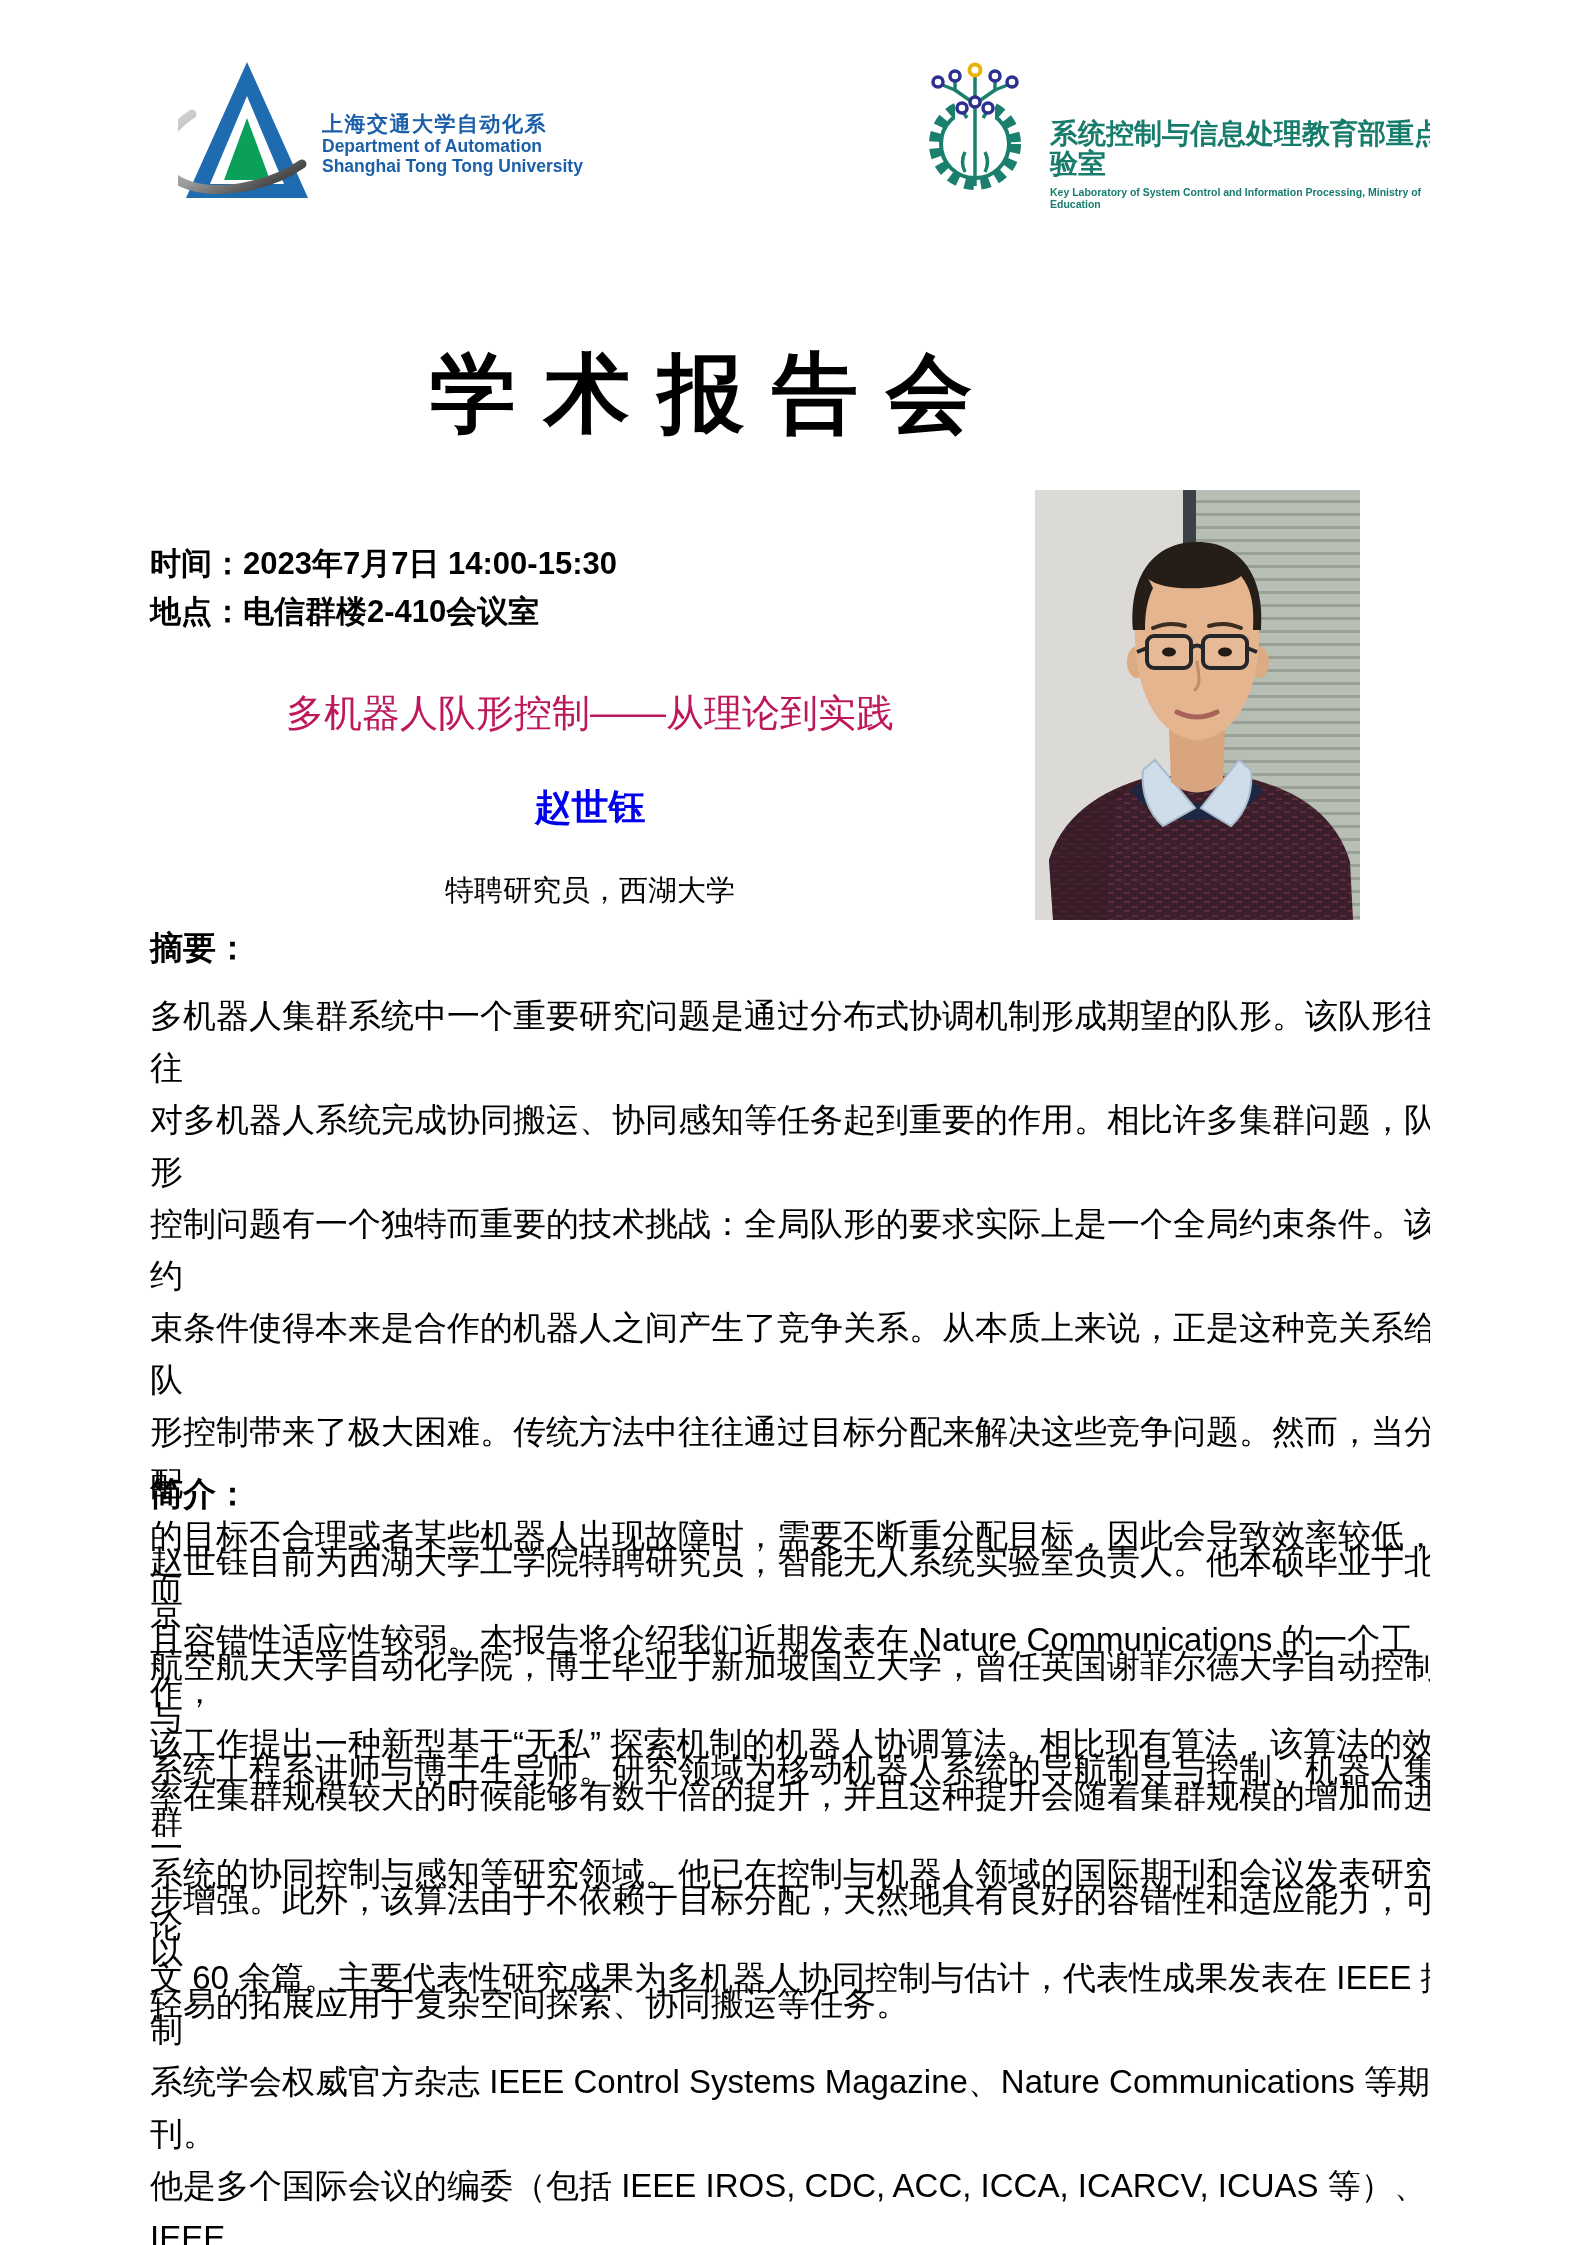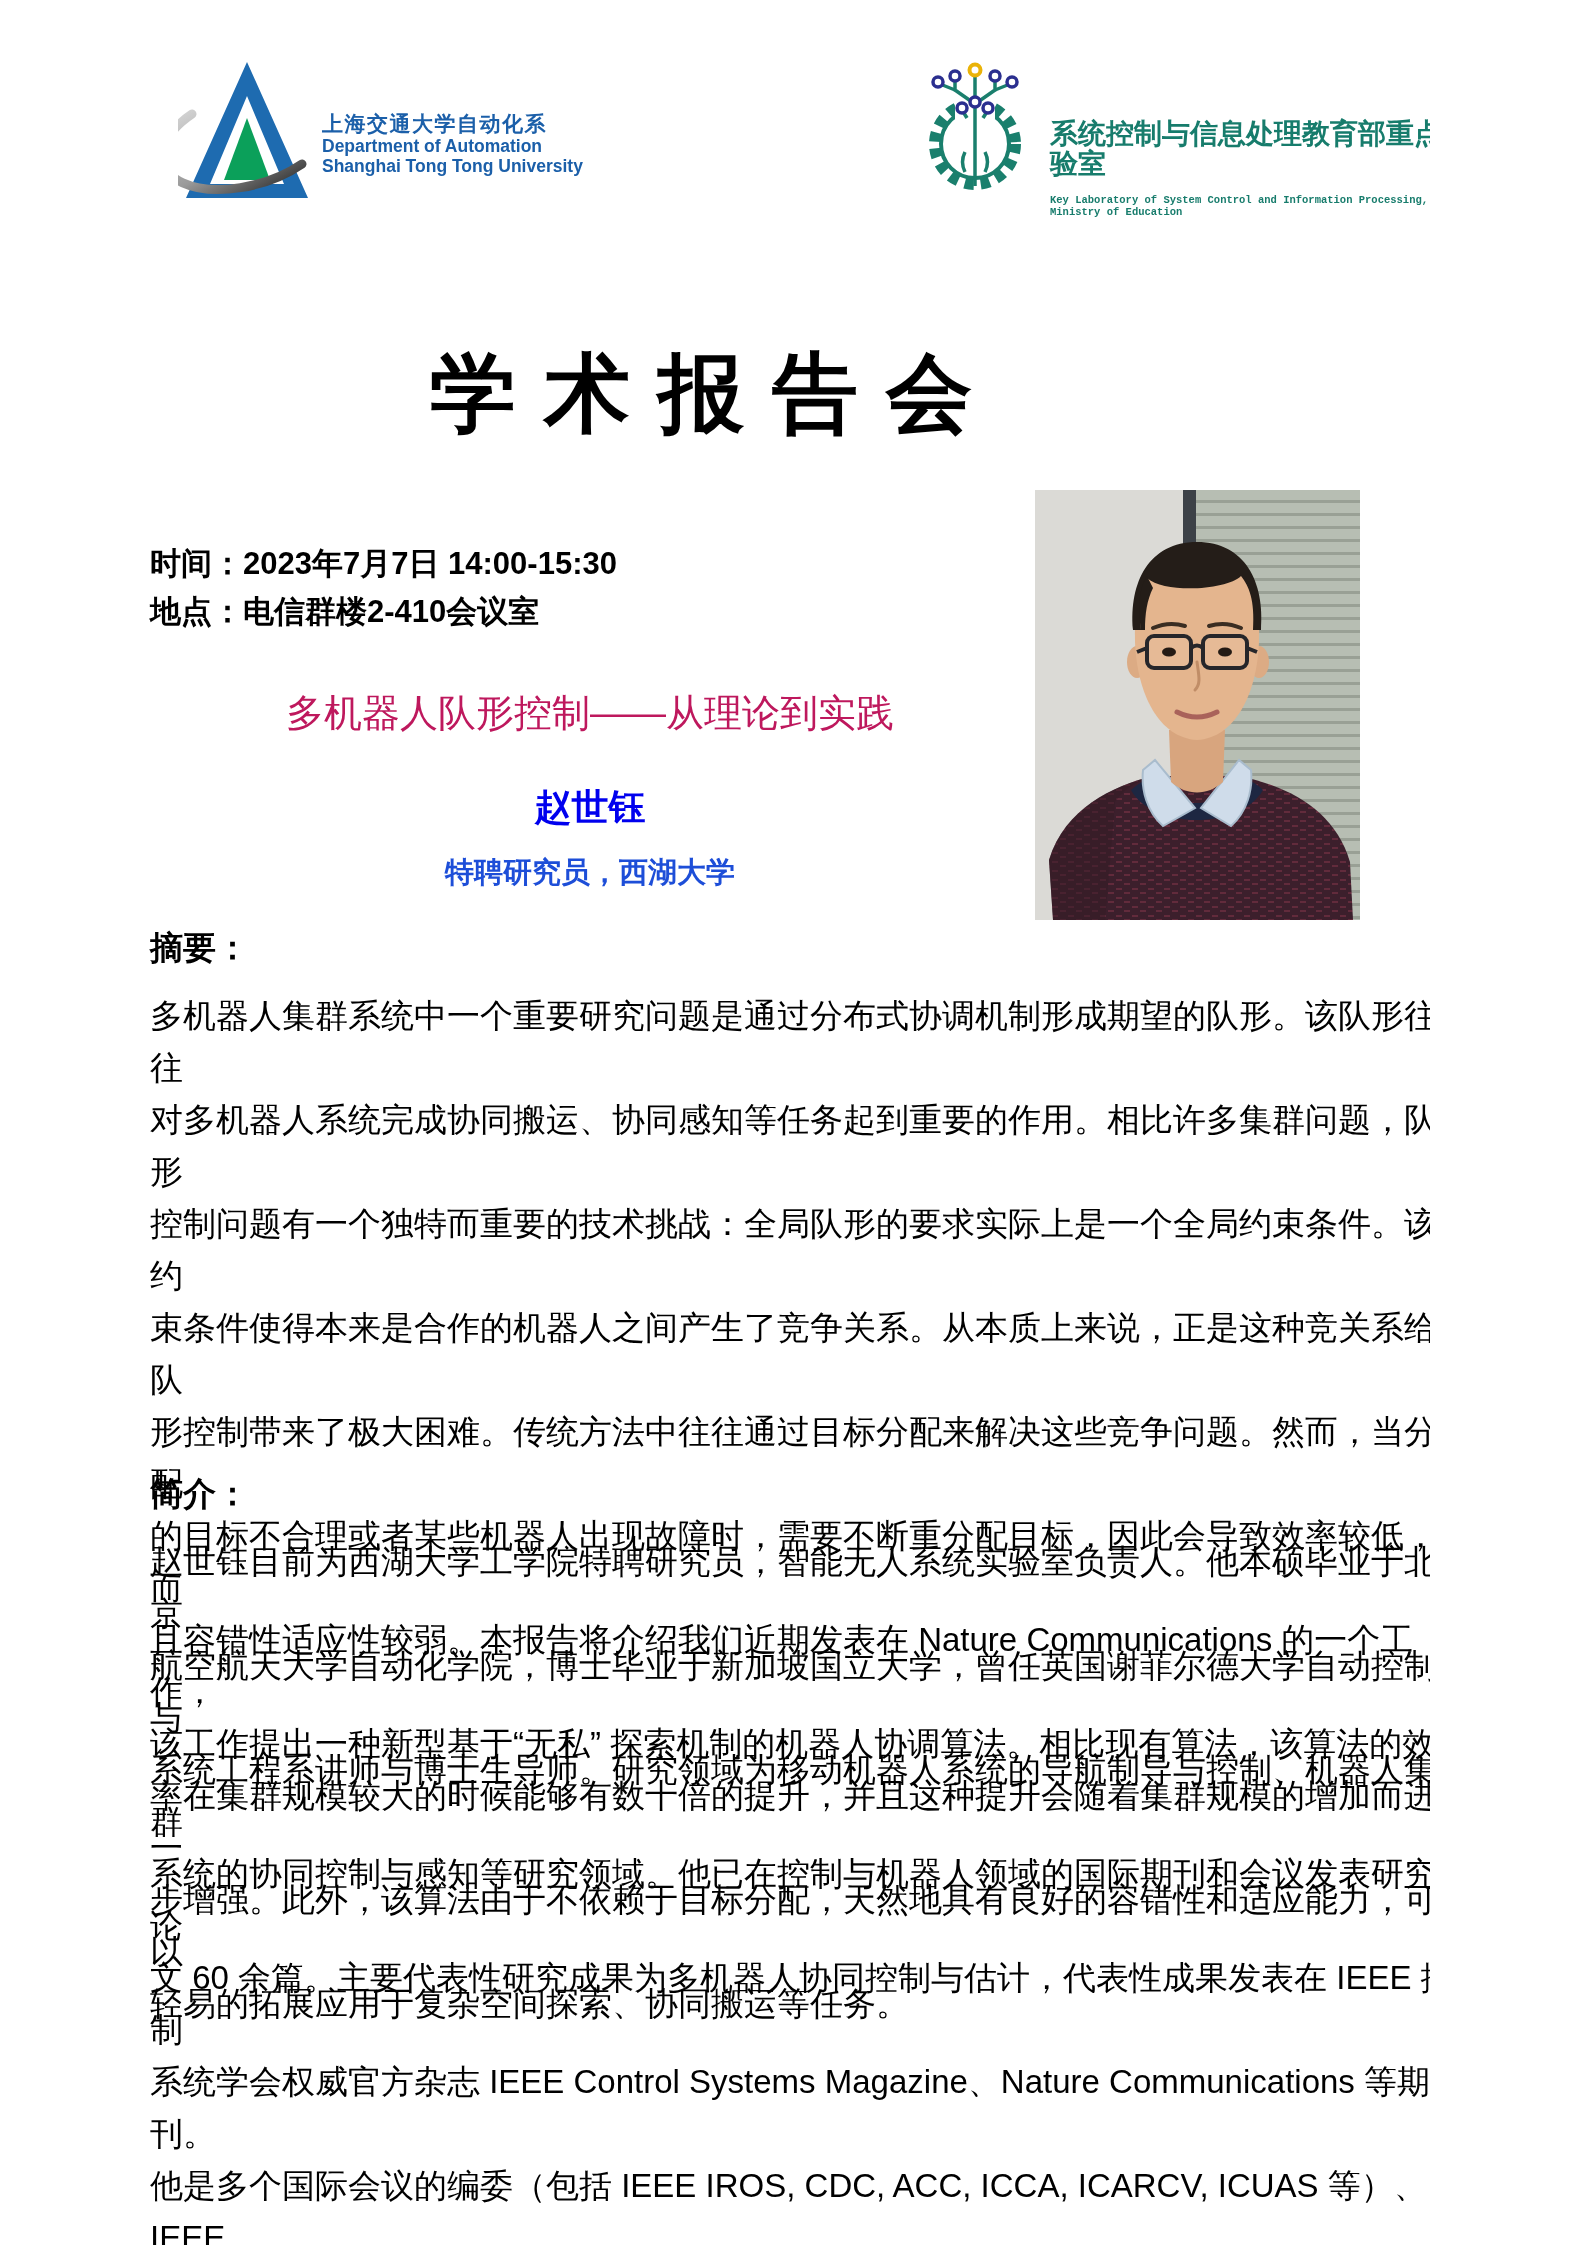--- a/index.html
+++ b/index.html
@@ -8,34 +8,34 @@
     font-family:"Liberation Sans", sans-serif; color:#000; overflow:hidden;
   }
   
   .logo-left-icon { position:absolute; left:178px; top:56px; width:138px; height:148px; }
   .logo-left-text { position:absolute; left:322px; top:112px; }
   .llt-cn { font-size:21px; font-weight:bold; color:#1b5fa9; letter-spacing:1.5px; line-height:24px; }
   .llt-en { font-size:17.5px; font-weight:bold; color:#1b5fa9; line-height:20px; }
   .logo-right-icon { position:absolute; left:918px; top:60px; width:114px; height:132px; }
   .logo-right-text { position:absolute; left:1050px; top:98px; width:420px; }
   .lrt-cn { font-size:28px; font-weight:bold; color:#177c6c; line-height:30px;margin-top:21px; }
-  .lrt-en { font-size:10.5px; font-weight:bold; color:#177c6c; margin-top:15px;font-family:Liberation Mono, monospace; }
+  .lrt-en { font-size:10.5px; font-weight:bold; color:#177c6c; margin-top:7px; }
   
   .main-title {
     position:absolute; top:336px; left:0; width:100%; text-align:center;
     font-family:Liberation Mono, monospace; font-size:86px; font-weight:bold;
     letter-spacing:28px; color:#000;
   }
   
   .event { position:absolute; left:150px; top:540px; font-size:31px; font-weight:bold; line-height:48px; }
   
   .talk { position:absolute; left:150px; top:688px; width:880px; text-align:center; }
   .talk-title   { font-size:38px; font-weight:normal; color:#be185d; }
   .talk-speaker { font-size:37px; font-weight:bold; color:#0000ee; margin-top:44px; }
-  .talk-aff     { font-size:29px; font-weight:bold; color:#1d4ed8; margin-top:20px; }
+  .talk-aff     { font-size:29px; font-weight:normal; color:#000000; margin-top:38px; }
   
   .photo { position:absolute; left:1035px; top:490px; width:325px; height:430px; }
   .photo svg { display:block; }
   
   .section-abstract { position:absolute; left:150px; top:926px;  width:1305px; }
   .section-bio      { position:absolute; left:150px; top:1472px; width:1305px; }
   .sec-heading { font-size:33px; font-weight:bold; }
   .sec-body { margin-top:19px; font-size:33px; line-height:52px; white-space:pre-line; }
 </style>
 </head>

